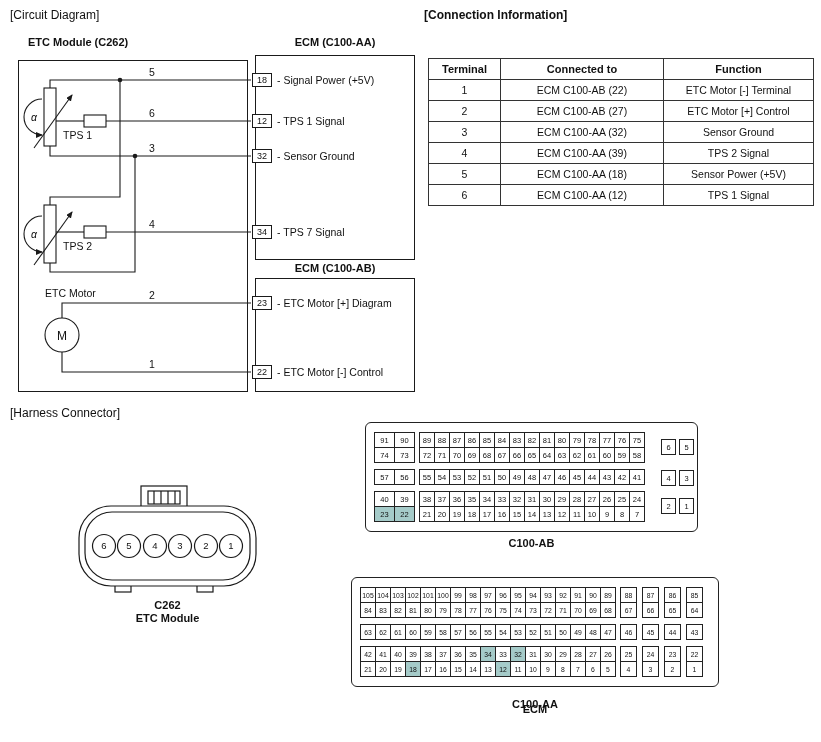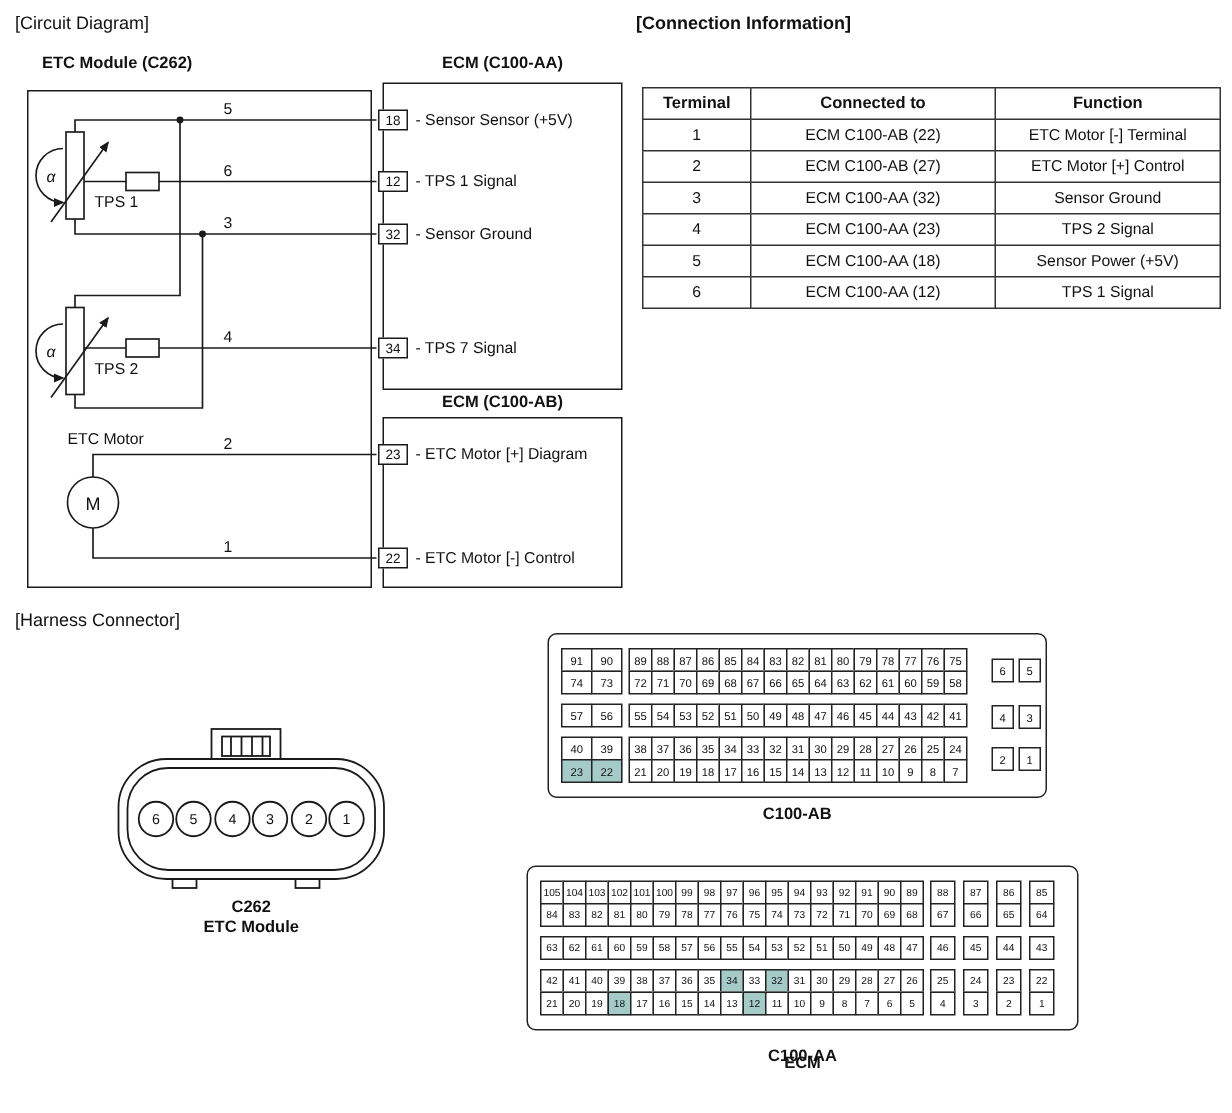--- a/index.html
+++ b/index.html
@@ -101,21 +101,21 @@
       <text class="pinnum" x="152" y="299" text-anchor="middle">2</text>
       <text class="pinnum" x="152" y="368" text-anchor="middle">1</text>
     </svg>
 
     <div class="small-label" style="left:63px;top:129px;">TPS 1</div>
     <div class="small-label" style="left:63px;top:240px;">TPS 2</div>
     <div class="small-label" style="left:45px;top:287px;">ETC Motor</div>
 
     <div class="entry" style="left:252px;top:72px;">
       <div class="pinbox">18</div>
-      <div class="pinlabel">- Sensor Sensor (+5V)</div>
+      <div class="pinlabel">- Signal Power (+5V)</div>
     </div>
     <div class="entry" style="left:252px;top:113px;">
       <div class="pinbox">12</div>
       <div class="pinlabel">- TPS 1 Signal</div>
     </div>
     <div class="entry" style="left:252px;top:148px;">
       <div class="pinbox">32</div>
       <div class="pinlabel">- Sensor Ground</div>
     </div>
     <div class="entry" style="left:252px;top:224px;">
@@ -157,21 +157,21 @@
           <td>ECM C100-AB (27)</td>
           <td>ETC Motor [+] Control</td>
         </tr>
         <tr>
           <td>3</td>
           <td>ECM C100-AA (32)</td>
           <td>Sensor Ground</td>
         </tr>
         <tr>
           <td>4</td>
-          <td>ECM C100-AA (23)</td>
+          <td>ECM C100-AA (39)</td>
           <td>TPS 2 Signal</td>
         </tr>
         <tr>
           <td>5</td>
           <td>ECM C100-AA (18)</td>
           <td>Sensor Power (+5V)</td>
         </tr>
         <tr>
           <td>6</td>
           <td>ECM C100-AA (12)</td>

